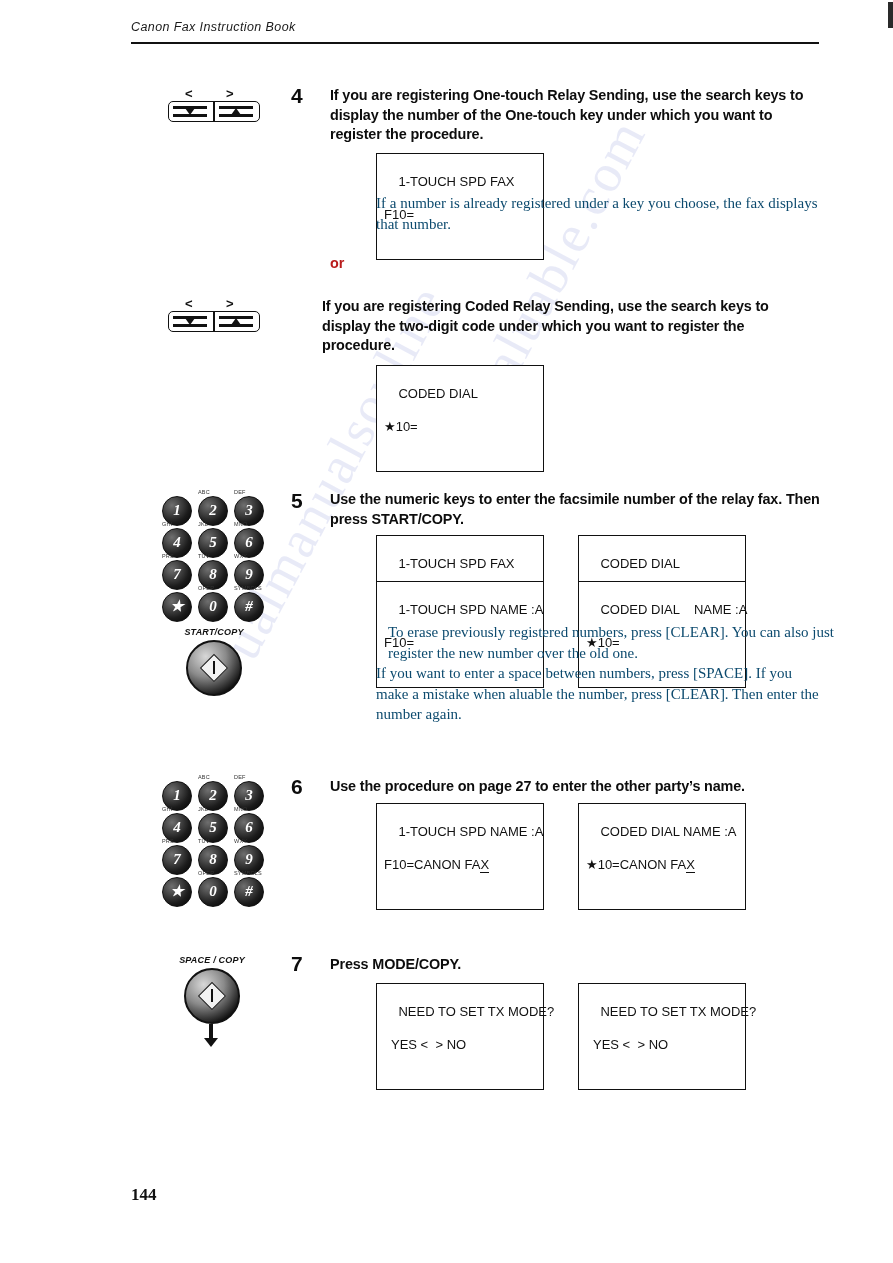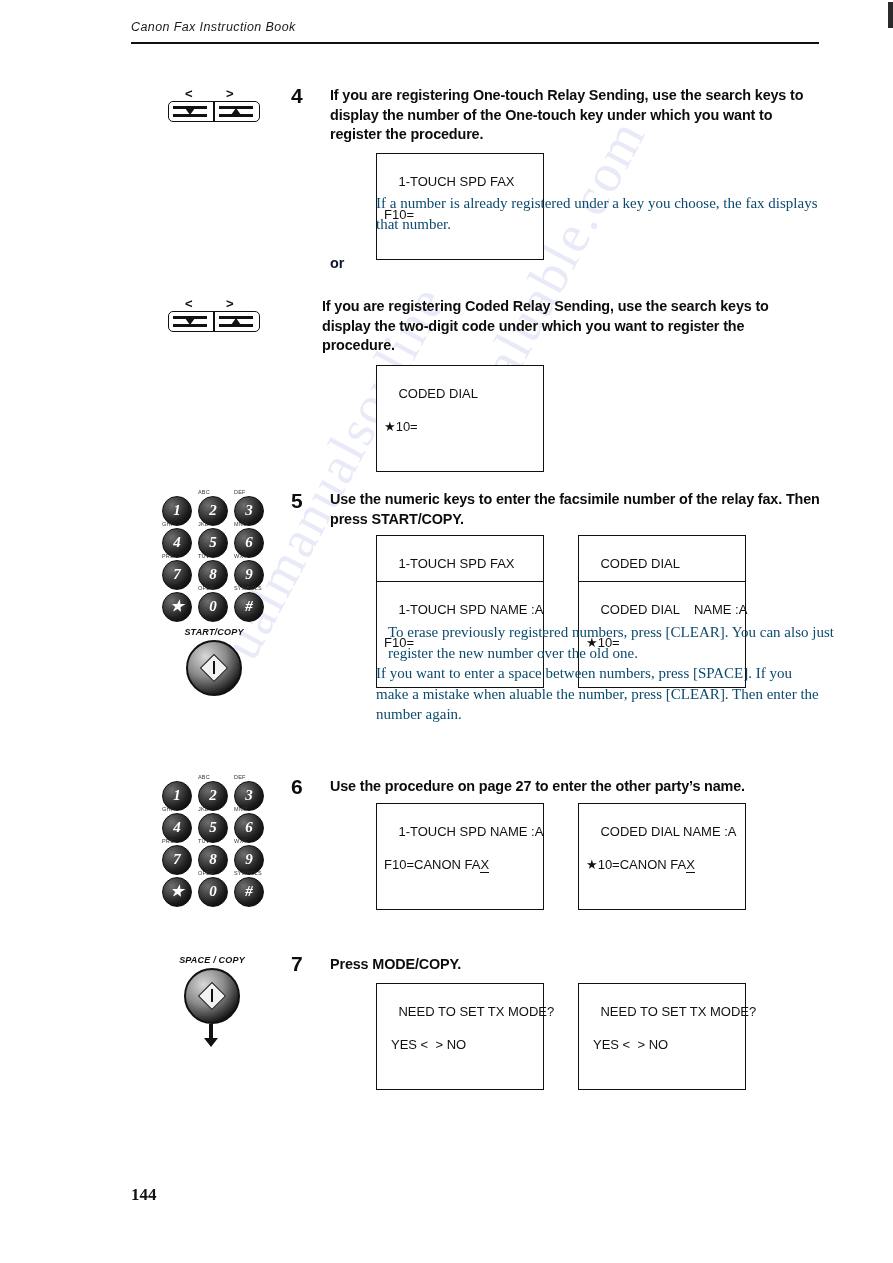--- a/index.html
+++ b/index.html
@@ -69,21 +69,21 @@
     font-family: "Liberation Serif", serif;
     font-size: 15px;
     line-height: 20.5px;
     color: #0c4a6e;
   }
   .or-text {
     position: absolute;
     font-family: "Liberation Sans", sans-serif;
     font-weight: bold;
     font-size: 14.4px;
-    color: #0f172a;
+    color: #b91c1c;
   }
 
   
   .lcd {
     position: absolute;
     box-sizing: border-box;
     border: 1.6px solid #111;
     background: #fff;
     padding: 3px 6px 3px 7px;
     font-family: "Liberation Sans", sans-serif;

